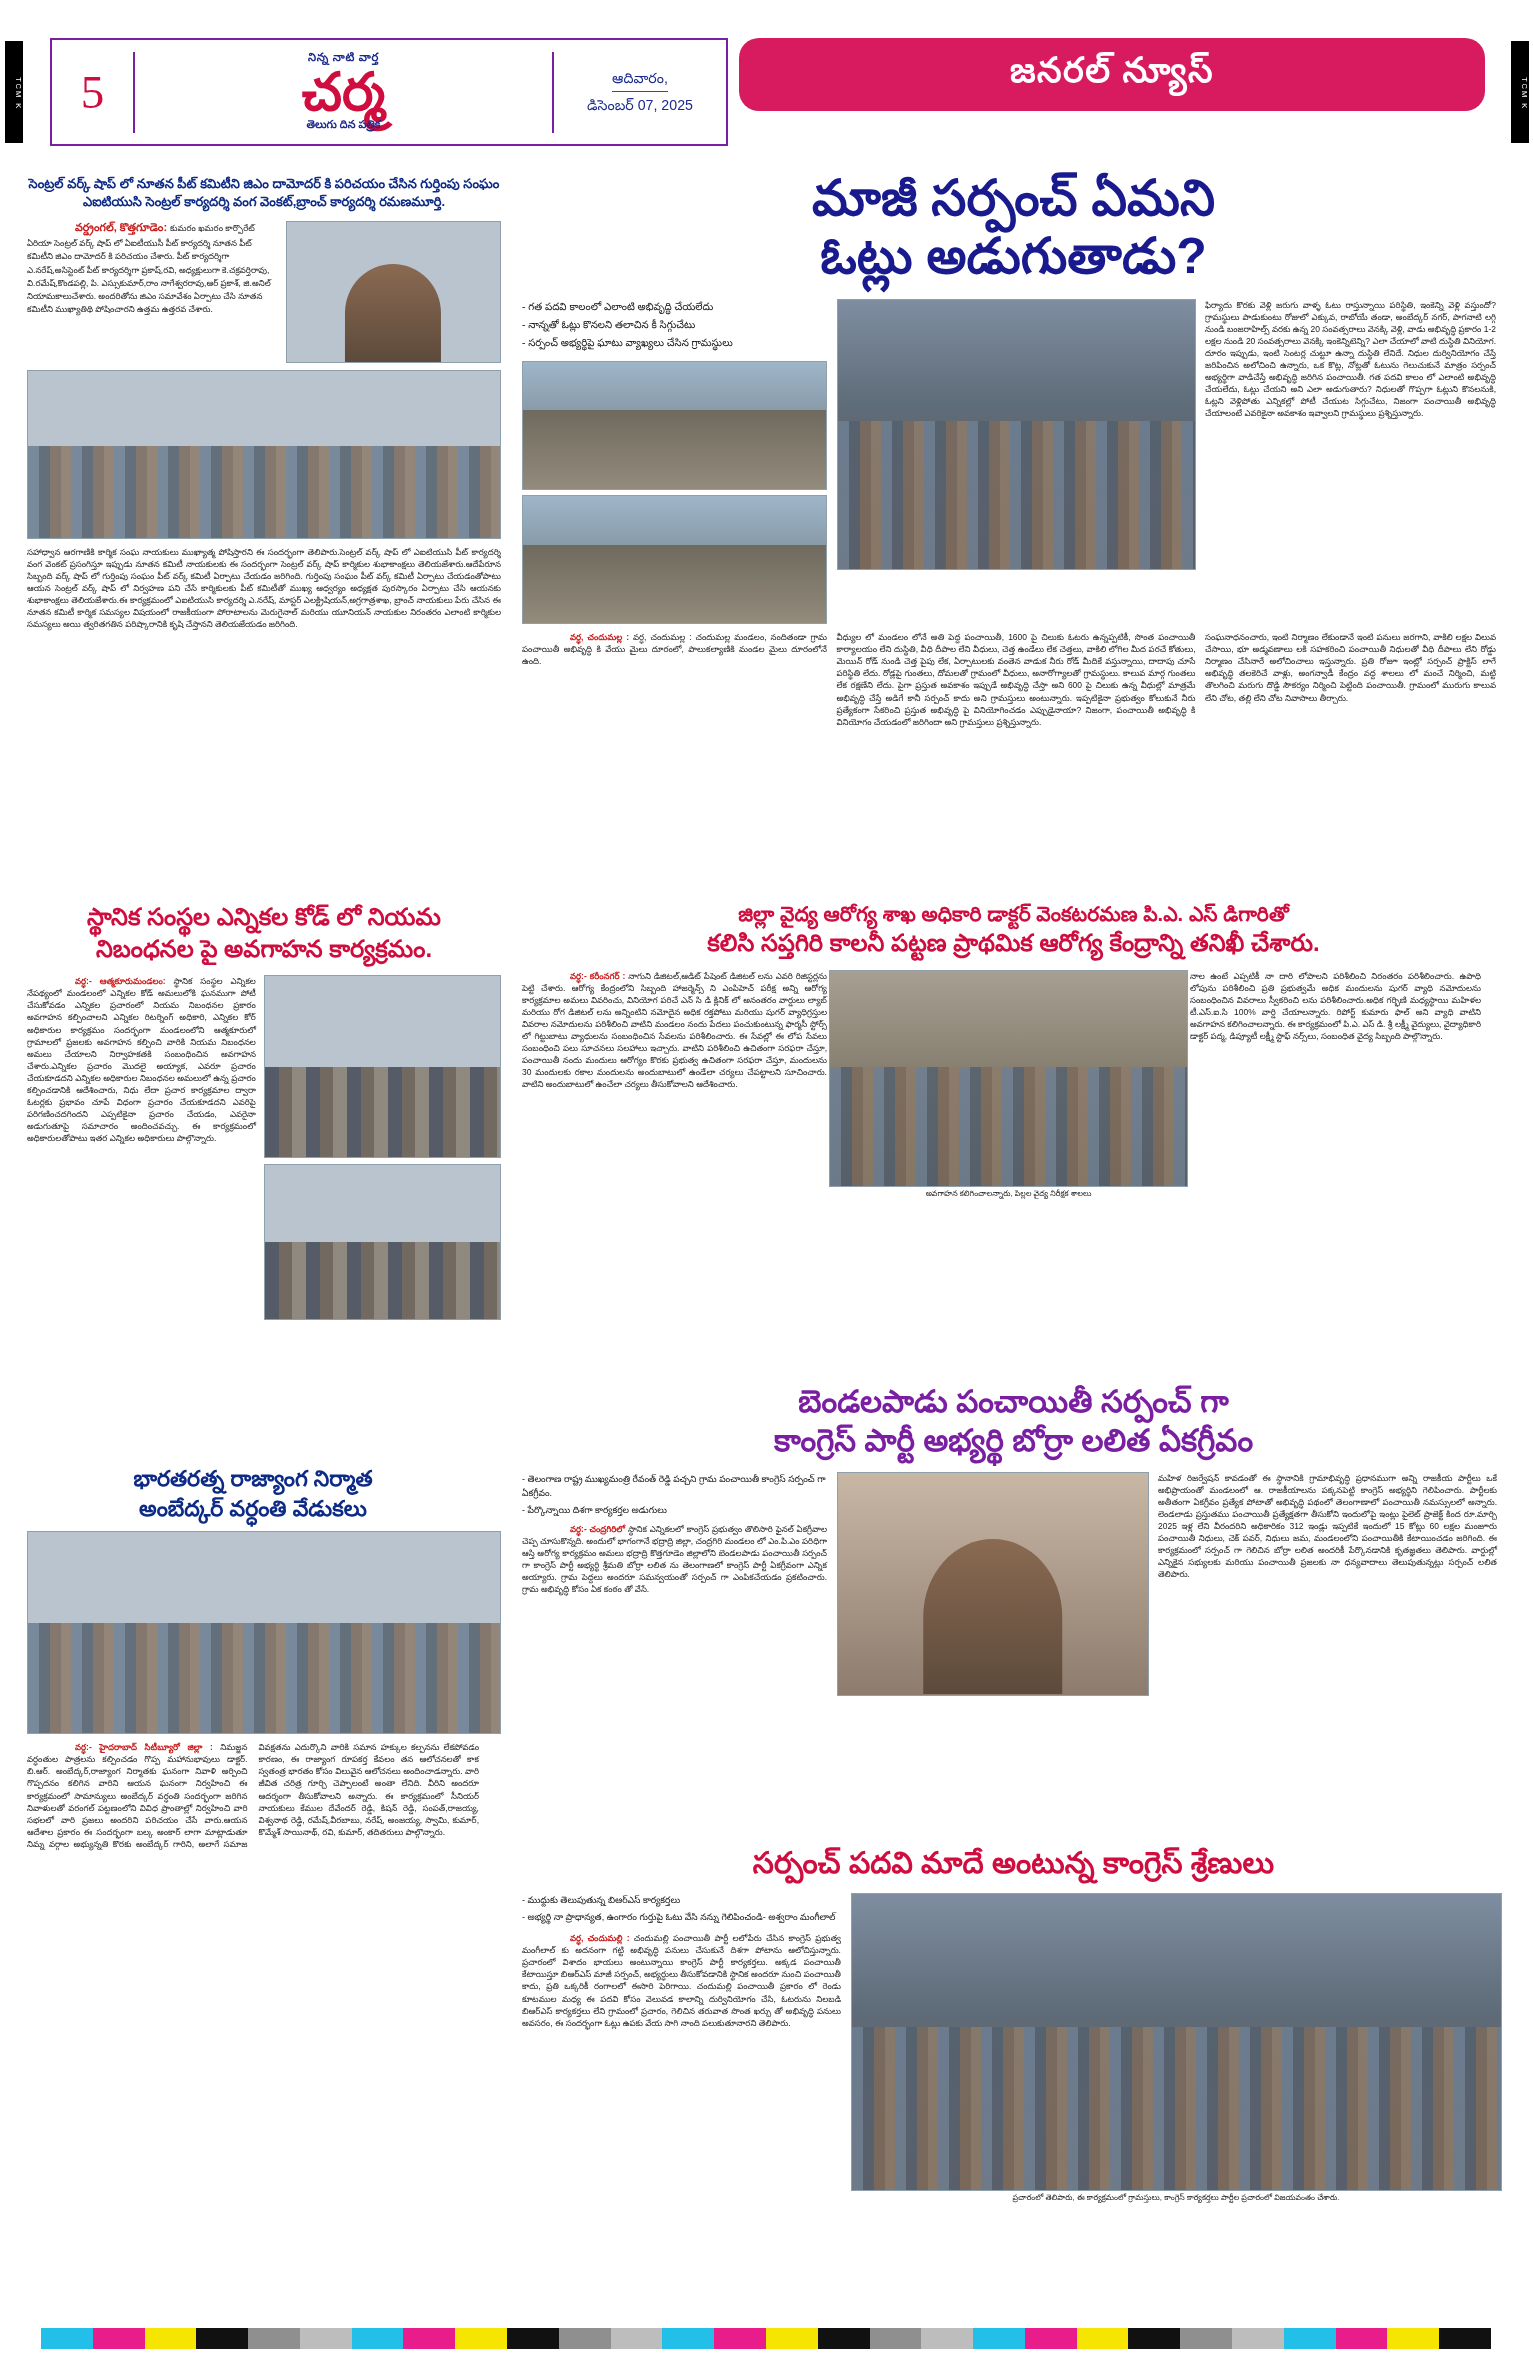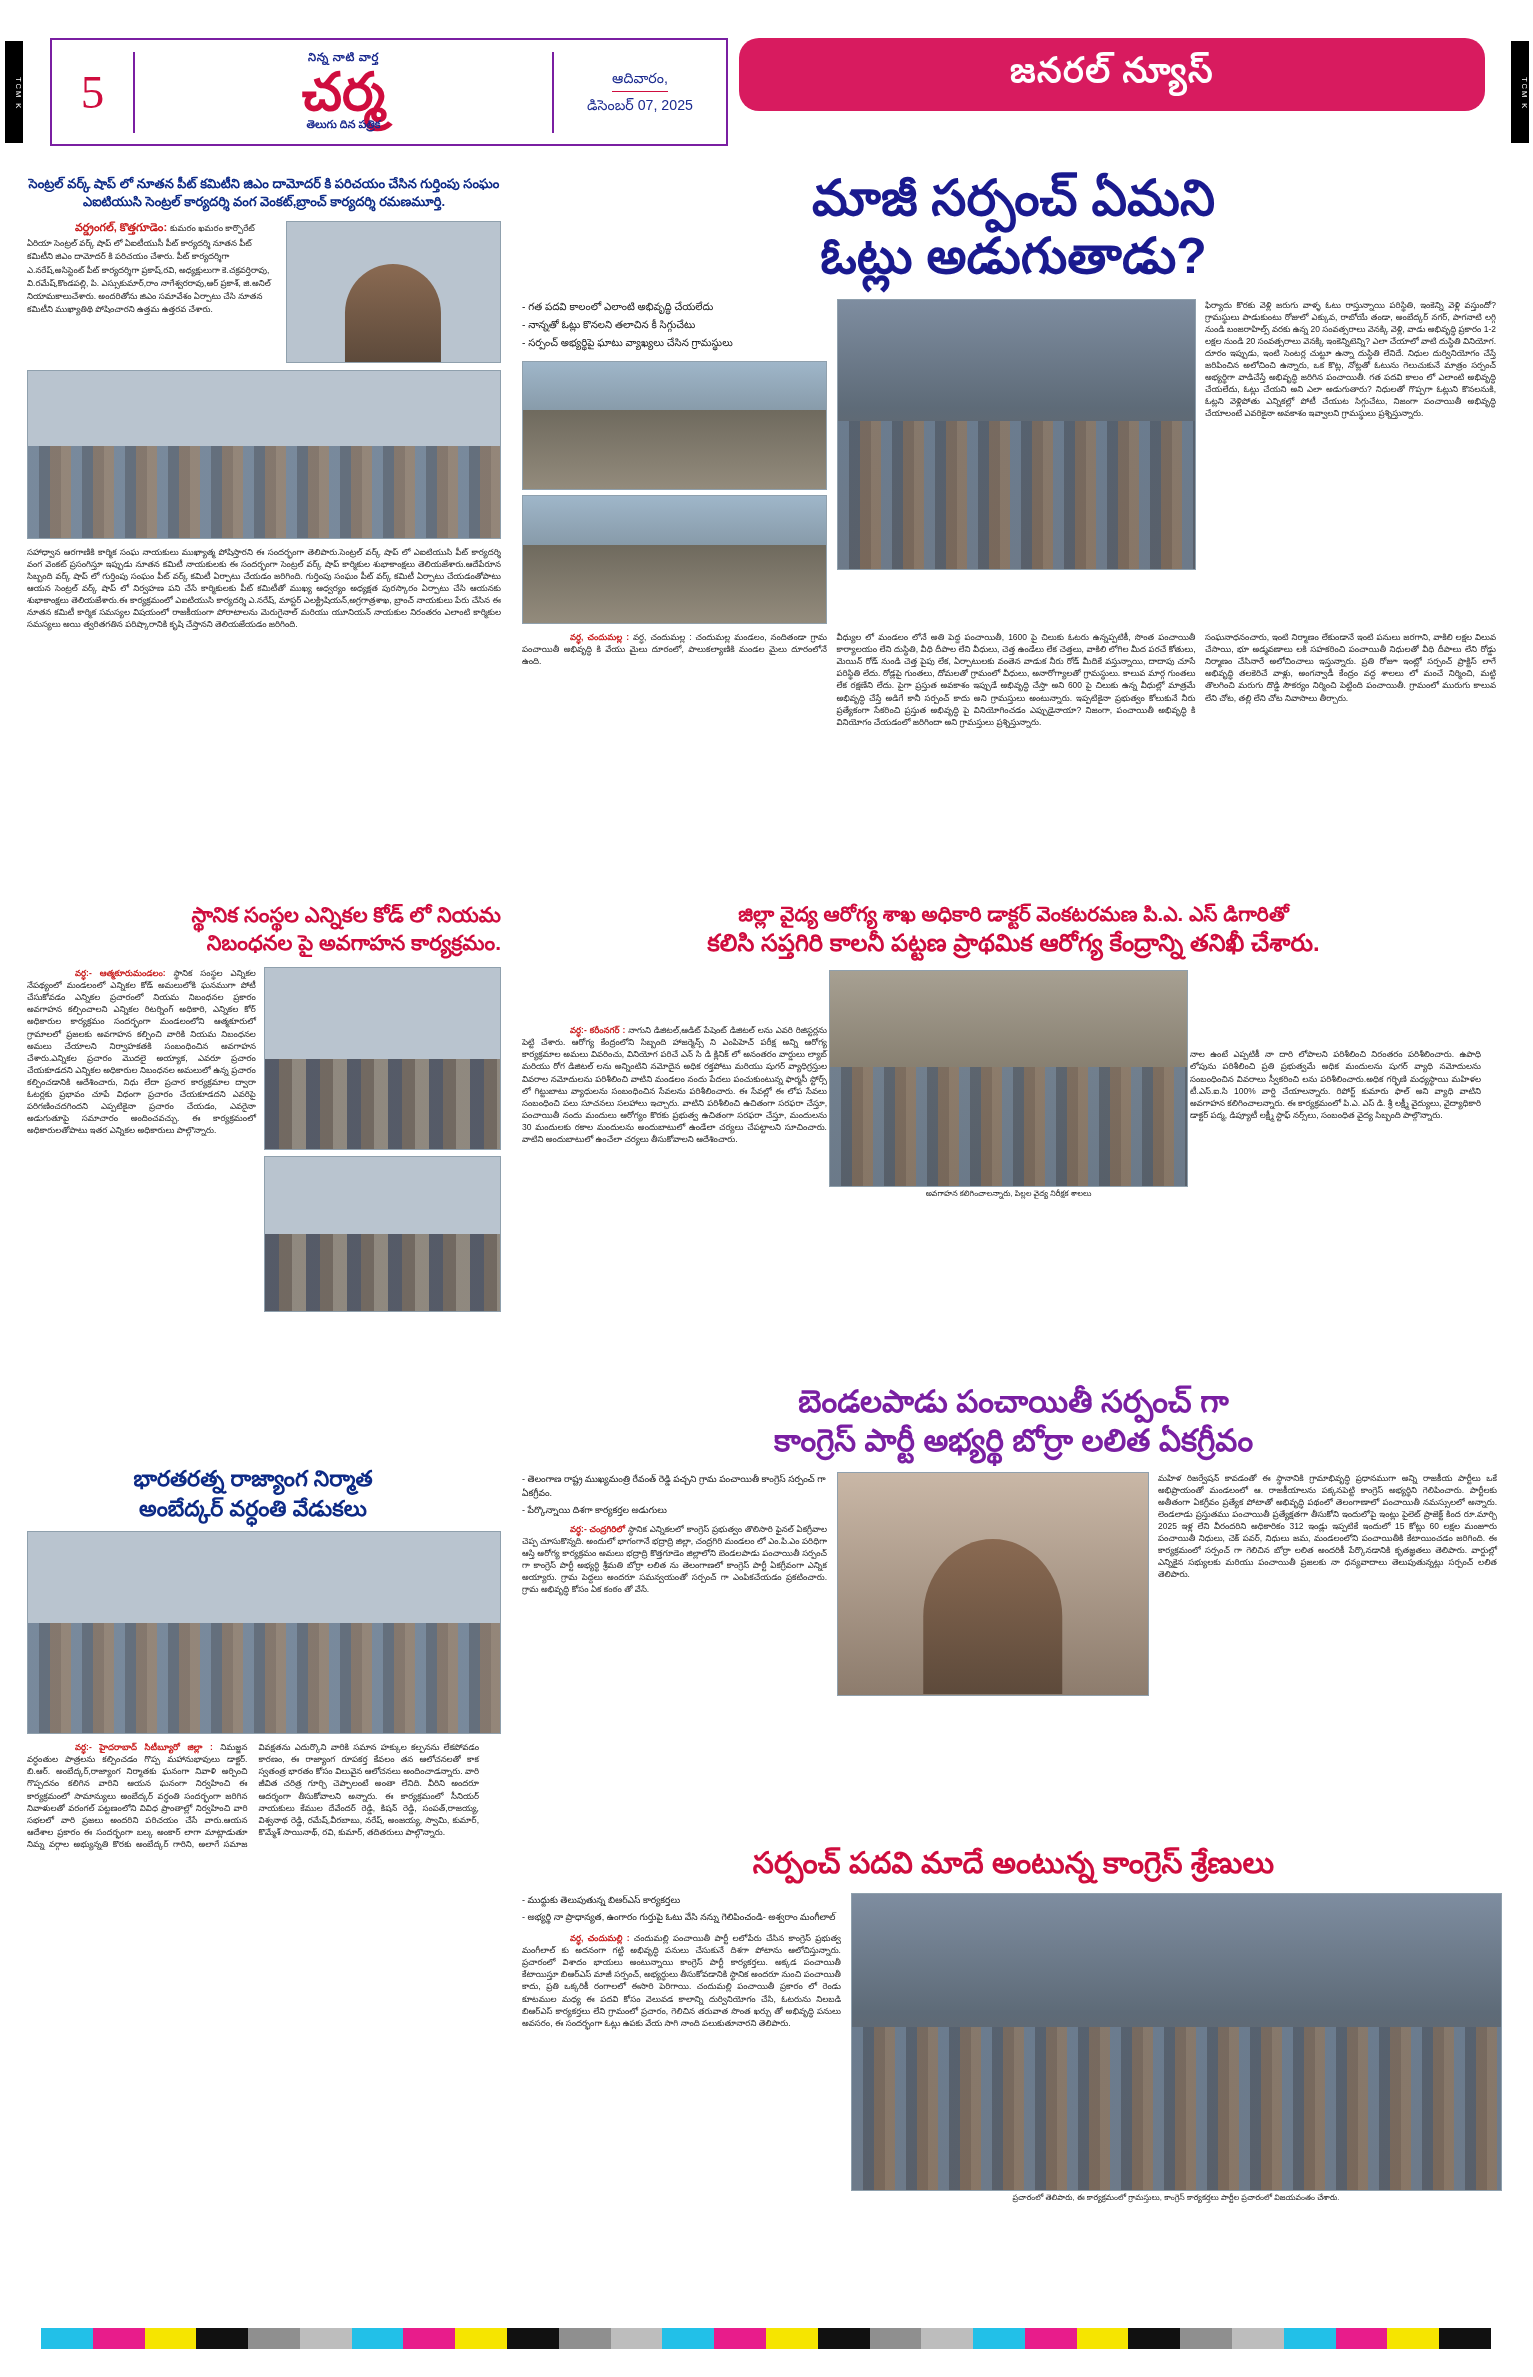--- a/index.html
+++ b/index.html
@@ -117,22 +117,22 @@
   }
   .photo.sky { background: linear-gradient(#9fb6c9, #7d8f9c 55%, #6b6257 56%, #8c8274); }
   .photo.crowd { background: linear-gradient(#7e8da0, #5e6b78 40%, #6e5d52); }
   .photo.indoor { background: linear-gradient(#a7a092, #7d7566 60%, #5f5a50); }
   .photo.portrait { background: linear-gradient(#c9b7a6, #8d7c6d); }
   .hl-blue {
     color: #0d2a86; font-weight: bold; font-size: 17.6px;
     text-align: center; line-height: 1.35;
   }
   .hl-red {
-    color: #cf0d3e; font-weight: bold; font-size: 21px;
-    text-align: right; line-height: 1.35;
+    color: #cf0d3e; font-weight: bold; font-size: 24px;
+    text-align: center; line-height: 1.35;
   }
   .headline-main {
     color: #1a1a8f; font-weight: bold; font-size: 50px;
     text-align: center; line-height: 1.16;
   }
   .headline-mid {
     color: #7a1fa2; font-weight: bold; font-size: 31px;
     text-align: center; line-height: 1.25;
   }
   .headline-sub {
@@ -269,21 +269,21 @@
       </div>
       <div style="width:359px;" class="body-text">వీధ్యుల లో మండలం లోనే అతి పెద్ద పంచాయితీ, 1600 పై చిలుకు ఓటరు ఉన్నప్పటికీ, సొంత పంచాయితీ కార్యాలయం లేని దుస్థితి, వీధి దీపాల లేని వీధులు, చెత్త ఉండేలు లేక చెత్తలు, వాకిలి లోగిల మీద పరచే కోతులు, మెయిన్ రోడ్ నుండి చెత్త పైపు లేక, ఏర్పాటులకు వంతెన వాడుక నీరు రోడ్ మీదికే వస్తున్నాయి, దాదాపు చూసే పరిస్థితి లేదు. రోడ్లపై గుంతలు, దోమలతో గ్రామంలో వీధులు, అనారోగ్యాలతో గ్రామస్థులు. కాలువ మార్గ గుంతలు లేక రక్షణేని లేదు. పైగా ప్రస్తుత అవకాశం ఇప్పుడే అభివృద్ధి చేస్తా అని 600 పై చిలుకు ఉన్న వీధుల్లో మాత్రమే అభివృద్ధి చేస్తే అడిగే కానీ సర్పంచ్ కాదు అని గ్రామస్తులు అంటున్నారు. ఇప్పటికైనా ప్రభుత్వం కోలుకునే నీరు ప్రత్యేకంగా సేకరించి ప్రస్తుత అభివృద్ధి పై వినియోగించడం ఎప్పుడైనాయా? నిజంగా, పంచాయితీ అభివృద్ధి కి వినియోగం చేయడంలో జరిగిందా అని గ్రామస్తులు ప్రశ్నిస్తున్నారు.</div>
       <div style="width:291px;" class="body-text">సంఘనాధనంచారు, ఇంటి నిర్మాణం లేకుండానే ఇంటి పనులు జరగాని, వాకిలి లక్షల విలువ చేసాయి, భూ అడ్మవణాలు లకి సహకరించి పంచాయితీ నిధులతో వీధి దీపాలు లేని రోడ్డు నిర్మాణం చేసినారే అలోచించాలు ఇస్తున్నారు. ప్రతి రోజూ ఇంట్లో సర్పంచ్ ప్రాక్టిస్ లాగే అభివృద్ధి తలకెరిచే వాళ్లు, అంగన్వాడీ కేంద్రం వద్ద శాలలు లో మంచే నిర్మించి, మట్టి తొలగించి మరుగు దొడ్డి సౌకర్యం నిర్మించి పెట్టింది పంచాయితీ. గ్రామంలో మురుగు కాలువ లేని చోట, తల్లి లేని చోట నివాసాలు తీర్చారు.</div>
     </div>
   </div>
 
   <div class="col" style="left:522px; top:901px; width:983px;">
     <div class="headline-sub" style="font-size:20.3px;">జిల్లా వైద్య ఆరోగ్య శాఖ అధికారి డాక్టర్ వెంకటరమణ పి.ఎ. ఎస్ డిగారితో</div>
     <div class="headline-sub" style="font-size:24px;">కలిసి సప్తగిరి కాలనీ పట్టణ ప్రాథమిక ఆరోగ్య కేంద్రాన్ని తనిఖీ చేశారు.</div>
 
-    <div style="display:flex; gap:2px; margin-top:11px;align-items:center;">
+    <div style="display:flex; gap:2px; margin-top:11px;">
       <div style="width:305px;" class="body-text">
         <span class="dateline">వర్ధ:- కరీంనగర్ :</span>
         <span>నాగుని డిజిటల్,ఆడిట్ పేషెంట్ డిజిటల్ లను ఎవరి రిజిస్టర్లను పెట్టి చేశారు. ఆరోగ్య కేంద్రంలోని సిబ్బంది హాజర్మెన్స్ ని ఎంపిహెచ్ పరీక్ష అన్ని ఆరోగ్య కార్యక్రమాల అమలు వివరించు, వినియోగ పరిచే ఎన్ సి డి క్లినిక్ లో అనంతరం వార్డులు ల్యాబ్ మరియు రోగ డిజిటల్ లను అన్నింటిని నమోదైన అధిక రక్తపోటు మరియు షుగర్ వ్యాధిగ్రస్తుల వివరాల నమోదులను పరిశీలించి వాటిని మండలం నందు పేదలు పంచుకుంటున్న ఫార్మసీ స్టోర్స్ లో గిట్టుబాటు వ్యాధులను సంబంధించిన సేవలను పరిశీలించారు. ఈ సేవల్లో ఈ లోప సేవలు సంబంధించి పలు సూచనలు సలహాలు ఇచ్చారు. వాటిని పరిశీలించి ఉచితంగా సరఫరా చేస్తూ, పంచాయితీ నందు మందులు ఆరోగ్యం కొరకు ప్రభుత్వ ఉచితంగా సరఫరా చేస్తూ, మందులను 30 మందులకు రకాల మందులను అందుబాటులో ఉండేలా చర్యలు చేపట్టాలని సూచించారు. వాటిని అందుబాటులో ఉంచేలా చర్యలు తీసుకోవాలని ఆదేశించారు.</span>
       </div>
       <div style="width:359px;">
         <div class="photo indoor p-people" style="width:359px; height:217px;"></div>
         <div class="caption">అవగాహన కలిగించాలన్నారు,    పిల్లల వైద్య నిరీక్షక శాలలు</div>
       </div>
       <div style="width:291px;" class="body-text">నాల ఉంటే ఎప్పటికీ నా దారి లోపాలని పరిశీలించి నిరంతరం పరిశీలించారు. ఉపాధి లోపును పరిశీలించి ప్రతి ప్రభుత్వమే అధిక మందులను షుగర్ వ్యాధి నమోదులను సంబంధించిన వివరాలు స్వీకరించి లను పరిశీలించారు.అధిక గర్భిణి మధ్యస్థాయి మహిళల టీ.ఎస్.ఐ.సి 100% వార్డి చేయాలన్నారు. రిపోర్ట్ కుమారు ఫాల్ అని వ్యాధి వాటిని అవగాహన కలిగించాలన్నారు. ఈ కార్యక్రమంలో పి.ఎ. ఎస్ డి. శ్రీ లక్ష్మీ వైద్యులు, వైద్యాధికారి డాక్టర్ పద్మ, డిప్యూటీ లక్ష్మీ స్టాఫ్ నర్స్‌లు, సంబంధిత వైద్య సిబ్బంది పాల్గొన్నారు.</div>
     </div>

